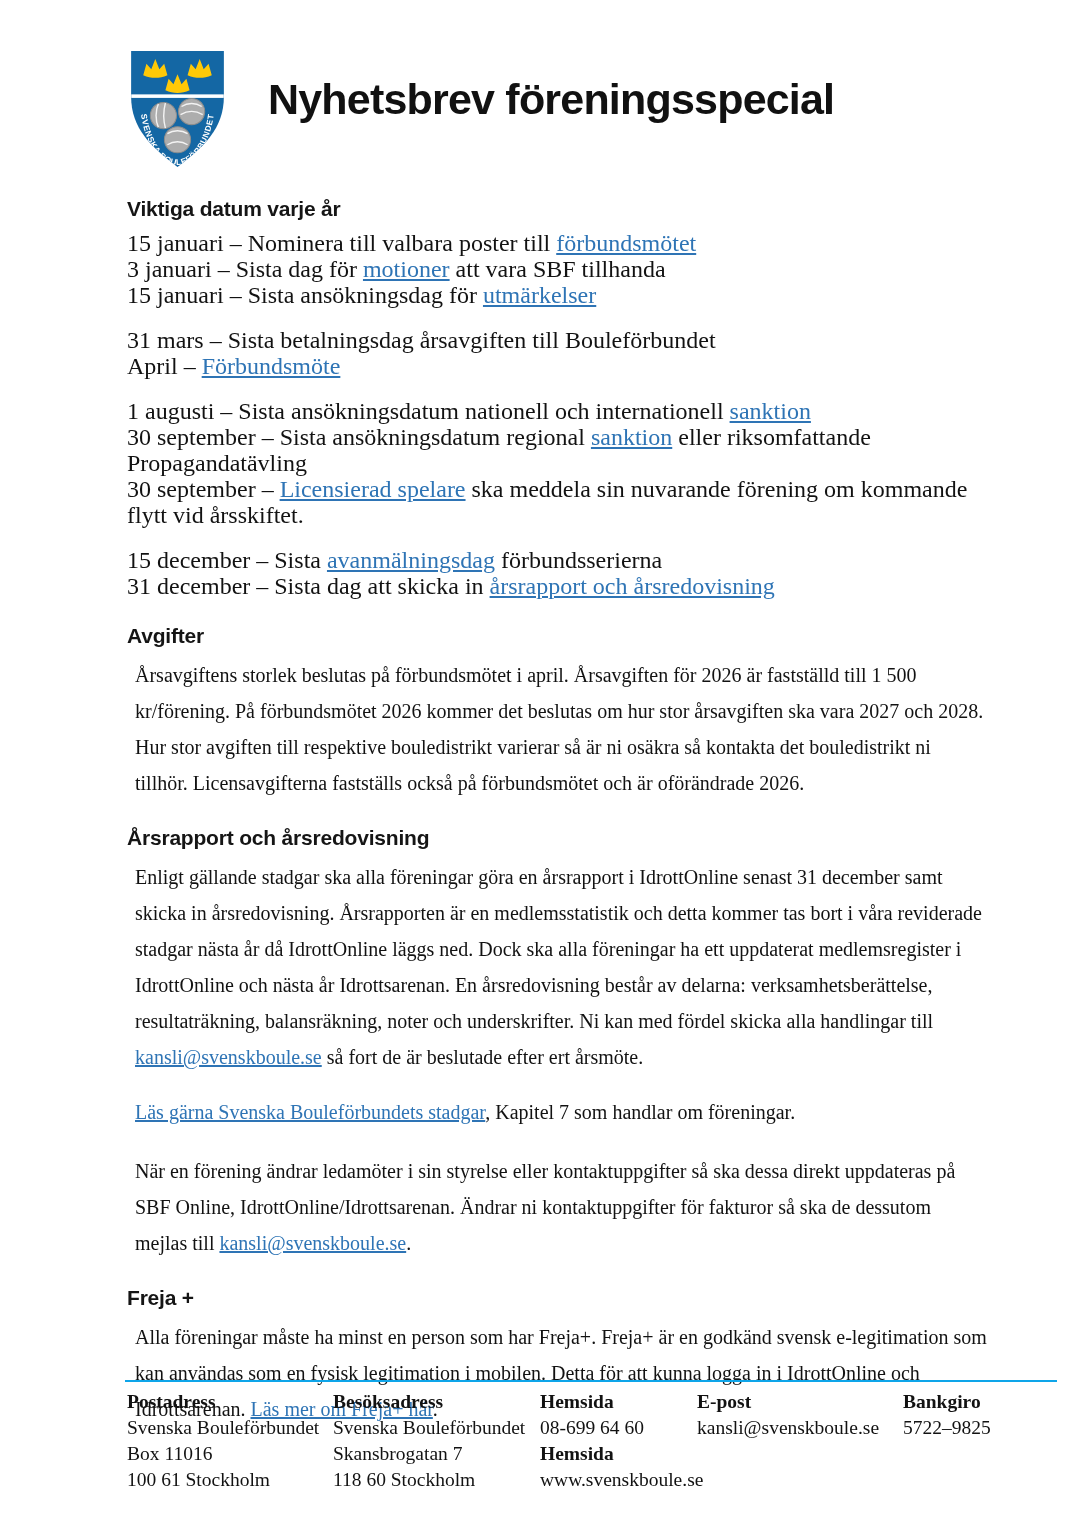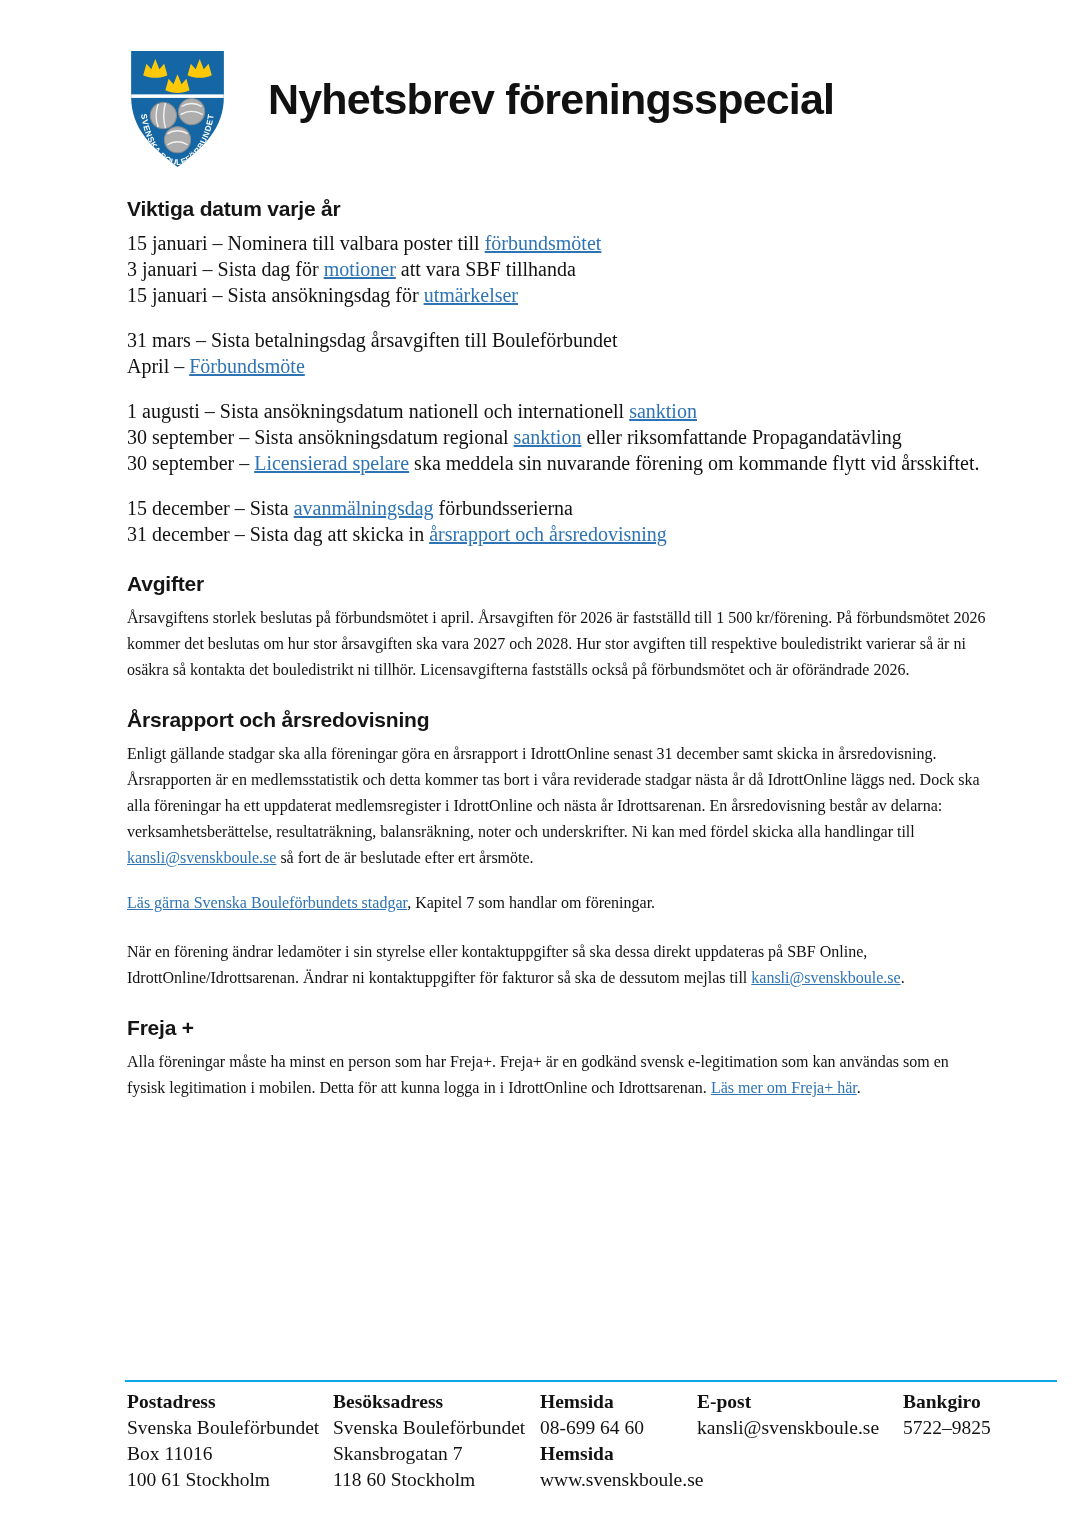--- a/index.html
+++ b/index.html
@@ -31,26 +31,26 @@
   h2.section-heading {
     font-family: "Liberation Sans", sans-serif;
     font-size: 21px;
     font-weight: 700;
     color: #151515;
     letter-spacing: -0.2px;
     margin: 0 0 7px 0;
     line-height: 28px;
   }
 
-  .date-line { font-size: 20px; line-height: 26px; }
+  .date-line { font-size: 24px; line-height: 26px; }
   .date-group { margin-bottom: 19px; }
   .date-group:last-child { margin-bottom: 0; }
 
   section.block { margin-top: 23px; }
-  p.para { font-size: 16px; line-height: 26px; margin: 0 0 19px 0; }
+  p.para { font-size: 20px; line-height: 36px; margin: 0 0 19px 8px; }
   p.para:last-child { margin-bottom: 0; }
 
   a.link { color: #2E74B5; text-decoration: underline; cursor: pointer; }
 
   .footer {
     position: absolute;
     left: 125px;
     top: 1352px;
     width: 932px;
     border-top: 2px solid #0ea5e9;

